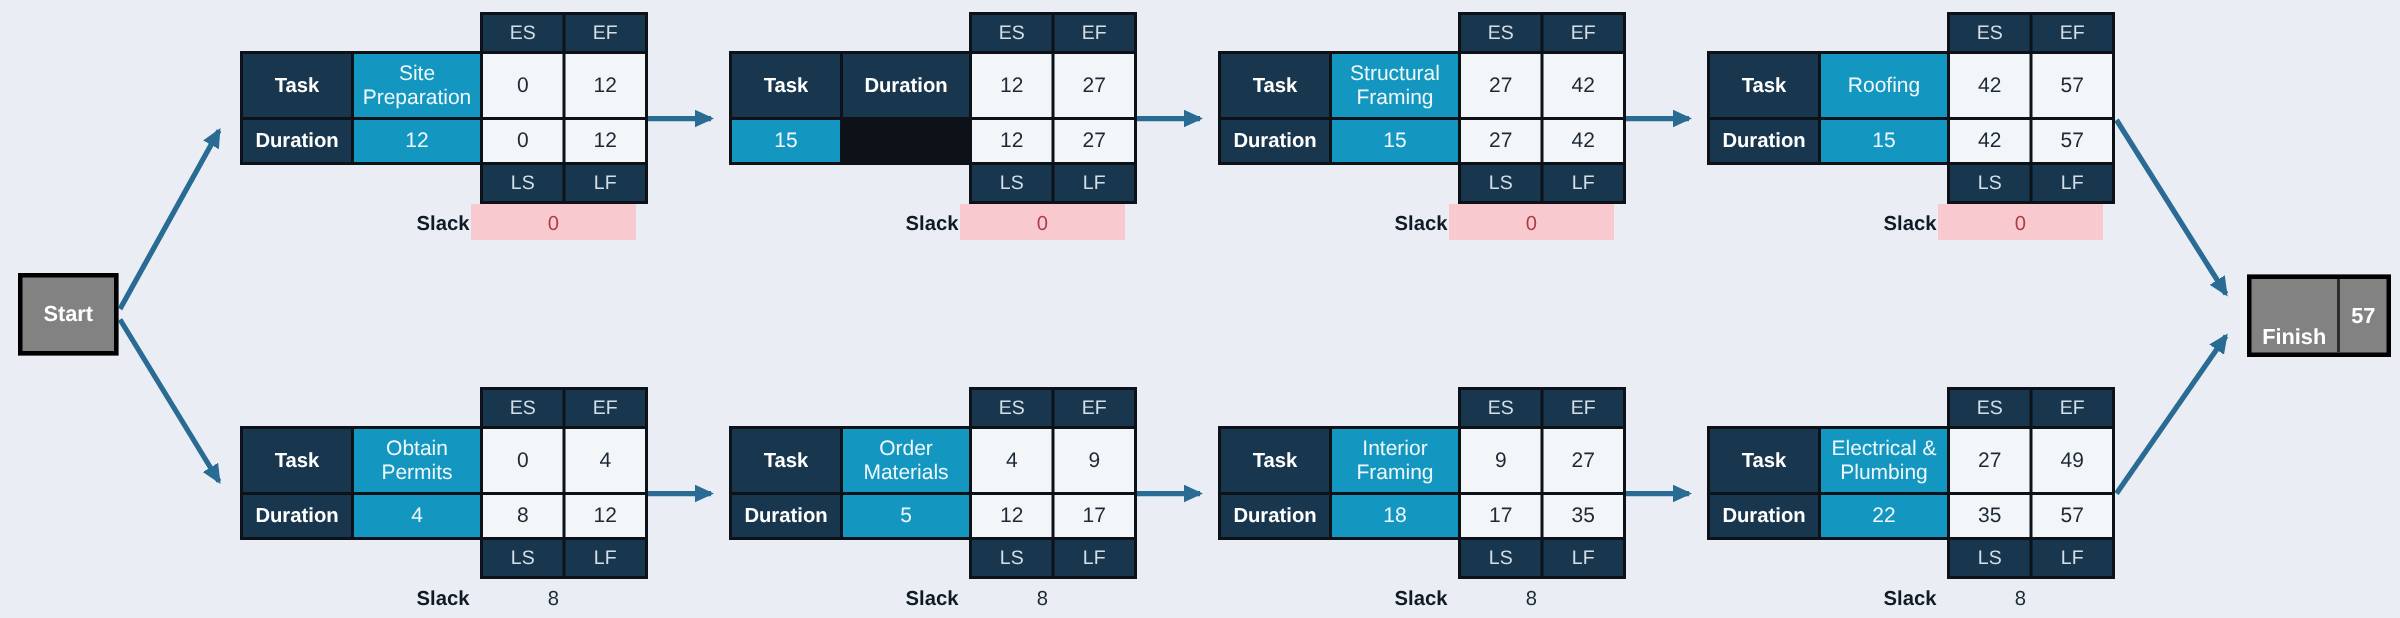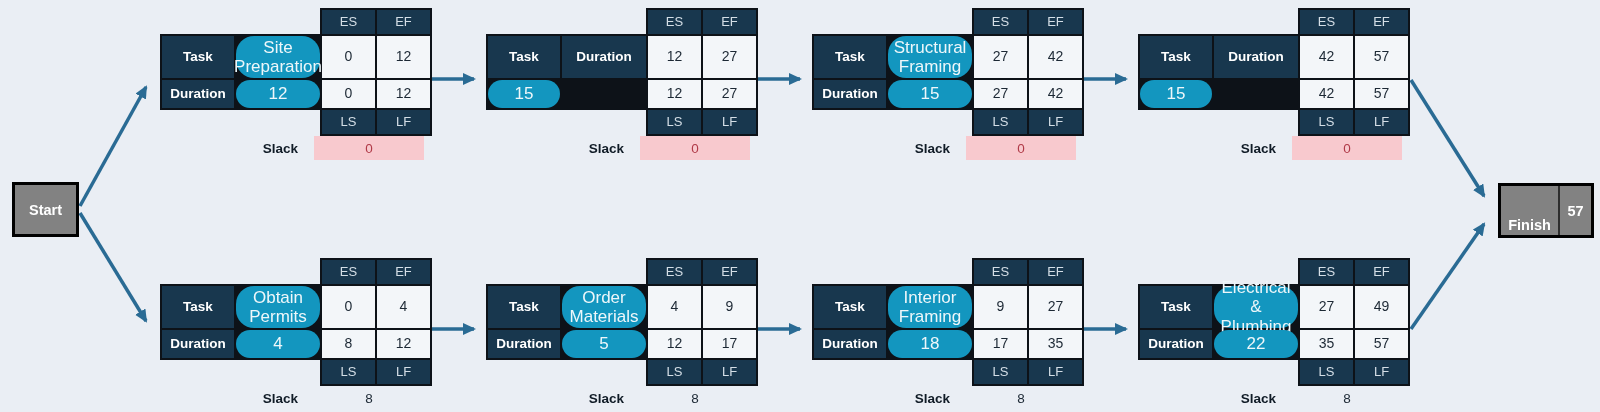--- a/index.html
+++ b/index.html
@@ -27,26 +27,26 @@
 
   .rgrid{position:absolute;left:160px;top:0;display:grid;
          grid-template-columns:53px 53px;grid-template-rows:24px 42px 28px 24px;
          gap:2px;padding:2px;background:var(--border,#0d1218);}
   .lgrid{position:absolute;left:0;top:26px;display:grid;
          grid-template-columns:72px 84px;grid-template-rows:42px 28px;
          gap:2px;padding:2px;background:var(--border,#0d1218);}
   .cell{display:flex;align-items:center;justify-content:center;text-align:center;line-height:1.12;}
   .hdr{background:var(--navy,#18374e);color:#d4dee6;font-size:13px;}
   .lbl{background:var(--navy,#18374e);color:#ffffff;font-weight:bold;font-size:13.5px;}
-  .teal{background:var(--teal,#1396bf);color:#eef7fa;font-size:17px;padding:0 3px;border-radius:18px;}
+  .teal{background:var(--teal,#1396bf);color:#eef7fa;font-size:14px;padding:0 3px;}
   .val{background:var(--cell,#f3f6f9);color:var(--text,#1c2834);font-size:14px;}
 
   .slackrow{position:absolute;left:0;top:128px;width:272px;height:24px;display:flex;}
   .slack-label{width:154px;text-align:right;font-weight:bold;font-size:13.5px;color:#101b26;
-               display:flex;align-items:center;justify-content:flex-end;padding-right:16px;box-sizing:border-box;}
+               display:flex;align-items:center;justify-content:flex-end;padding-right:1px;box-sizing:border-box;}
   .slack-value{width:110px;margin-left:0;display:flex;align-items:center;justify-content:center;
                font-size:13.5px;color:var(--text,#1c2834);}
   .slack-value.critical{background:var(--pink,#f8c9ce);color:var(--red,#b03a48);}
 </style>
 </head>
 <body>
 
 <div id="stage">
 
   <svg class="arrows" viewBox="0 0 1600 412" xmlns="http://www.w3.org/2000/svg">
@@ -150,20 +150,21 @@
       <div class="cell hdr">EF</div>
       <div class="cell val">42</div>
       <div class="cell val">57</div>
       <div class="cell val">42</div>
       <div class="cell val">57</div>
       <div class="cell hdr">LS</div>
       <div class="cell hdr">LF</div>
     </div>
     <div class="lgrid">
       <div class="cell lbl">Task</div>
+      <div class="cell teal">Roofing</div>
       <div class="cell lbl">Duration</div>
       <div class="cell teal">15</div>
     </div>
     <div class="slackrow">
       <div class="slack-label">Slack</div>
       <div class="slack-value critical">0</div>
     </div>
   </div>
 
   <div class="widget bottom p0">

